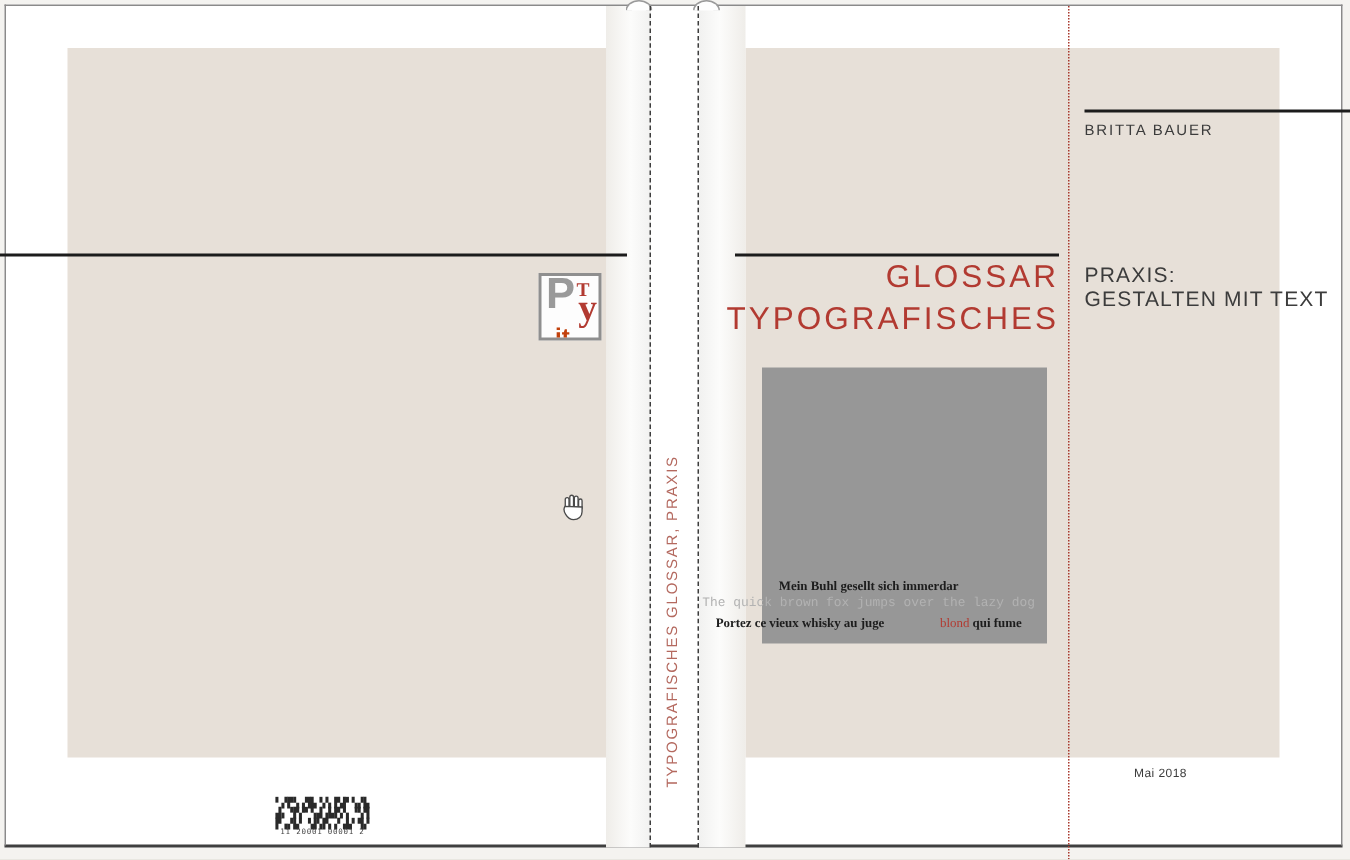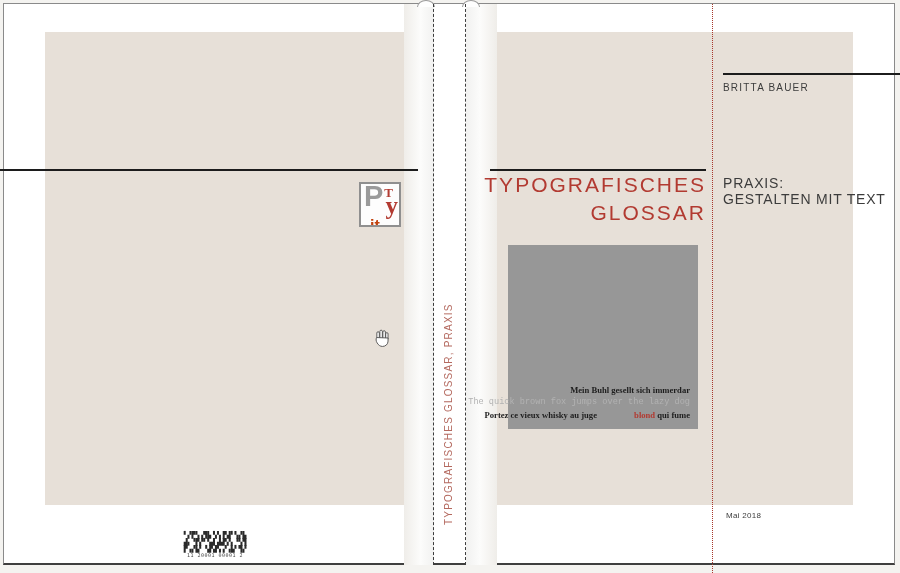--- a/index.html
+++ b/index.html
@@ -25,27 +25,27 @@
   .author-rule{left:723px;top:73px;width:177px;}
   .red-dotted{position:absolute;left:712px;top:4px;height:569px;width:0;border-left:1px dotted #a8382c;}
   .spine-text{position:absolute;left:345px;top:413px;width:210px;height:14px;
     transform:rotate(-90deg);transform-origin:50% 50%;text-align:center;white-space:nowrap;
     font-size:10px;letter-spacing:1.2px;color:#b4695f;}
   .cover-title{position:absolute;right:194px;top:171px;text-align:right;color:#b23a31;
     font-size:21px;letter-spacing:2px;line-height:28px;font-weight:400;}
   .author{position:absolute;left:723px;top:82px;font-size:10px;letter-spacing:1.2px;color:#3c3c3c;}
   .series{position:absolute;left:723px;top:176px;font-size:14px;letter-spacing:0.8px;
     color:#3c3c3c;line-height:15.5px;}
-  .pub-date{position:absolute;left:726px;top:511px;font-size:8px;letter-spacing:0.3px;color:#3c3c3c;}
+  .pub-date{position:absolute;left:756px;top:511px;font-size:8px;letter-spacing:0.3px;color:#3c3c3c;}
   .specimen-box{position:absolute;left:508px;top:245px;width:190px;height:184px;background:#979797;}
-  .specimen-lines{position:absolute;right:8px;bottom:8px;text-align:right;
+  .specimen-lines{position:absolute;right:8px;bottom:8px;text-align:center;
     font-family:"Liberation Serif",serif;font-size:8.6px;line-height:12.3px;white-space:nowrap;}
   .sp-dark{color:#1d1d1d;font-weight:bold;}
   .sp-light{color:#b2b2b2;font-weight:normal;font-family:Liberation Mono, monospace;}
-  .sp-red{color:#b23a31;font-weight:bold;margin-left:35px;}
+  .sp-red{color:#b23a31;font-weight:normal;margin-left:35px;}
   .logo{position:absolute;left:359px;top:182px;width:42px;height:45px;background:#fdfdfd;
     border:2px solid #8f8f8f;box-sizing:border-box;overflow:hidden;}
   .logo span{position:absolute;line-height:1;}
   .logo-p{left:3px;top:-2px;font-size:29px;font-weight:bold;color:#9a9a9a;}
   .logo-t{right:6px;top:2px;font-size:13px;font-weight:bold;color:#b23a31;font-family:"Liberation Serif",serif;}
   .logo-it{left:9px;top:34px;font-size:16px;font-weight:bold;color:#c2410c;}
   .logo-y{right:1px;top:9px;font-size:25px;font-weight:bold;color:#b23a31;font-family:"Liberation Serif",serif;}
   .hand{position:absolute;left:374px;top:328px;}
   .barcode{position:absolute;left:183px;top:532px;width:64px;text-align:center;}
   .barcode-rows{font-family:"DejaVu Sans Mono",monospace;font-size:6.5px;line-height:6.8px;
@@ -98,22 +98,22 @@
   <div class="barcode">
     <div class="barcode-rows">▘▞▛▚▗▜▙▝▞▖▛▟▘▚▞▙</div>
     <div class="barcode-rows">▟▖▝▛▞▘▚▟▗▙▛▞▖▝▚▜</div>
     <div class="barcode-rows">▛▗▞▙▘▝▟▚▛▖▞▗▙▘▜▞</div>
     <div class="barcode-digits">11 20001 00001 2</div>
   </div>
 
   <div class="author">BRITTA BAUER</div>
 
   <div class="cover-title">
+    <div>GLOSSAR</div>
     <div>TYPOGRAFISCHES</div>
-    <div>GLOSSAR</div>
   </div>
 
   <div class="series">
     <div>PRAXIS:</div>
     <div>GESTALTEN MIT TEXT</div>
   </div>
 
   <div class="specimen-box">
     <div class="specimen-lines">
       <div class="sp-dark">Mein Buhl gesellt sich immerdar</div>

